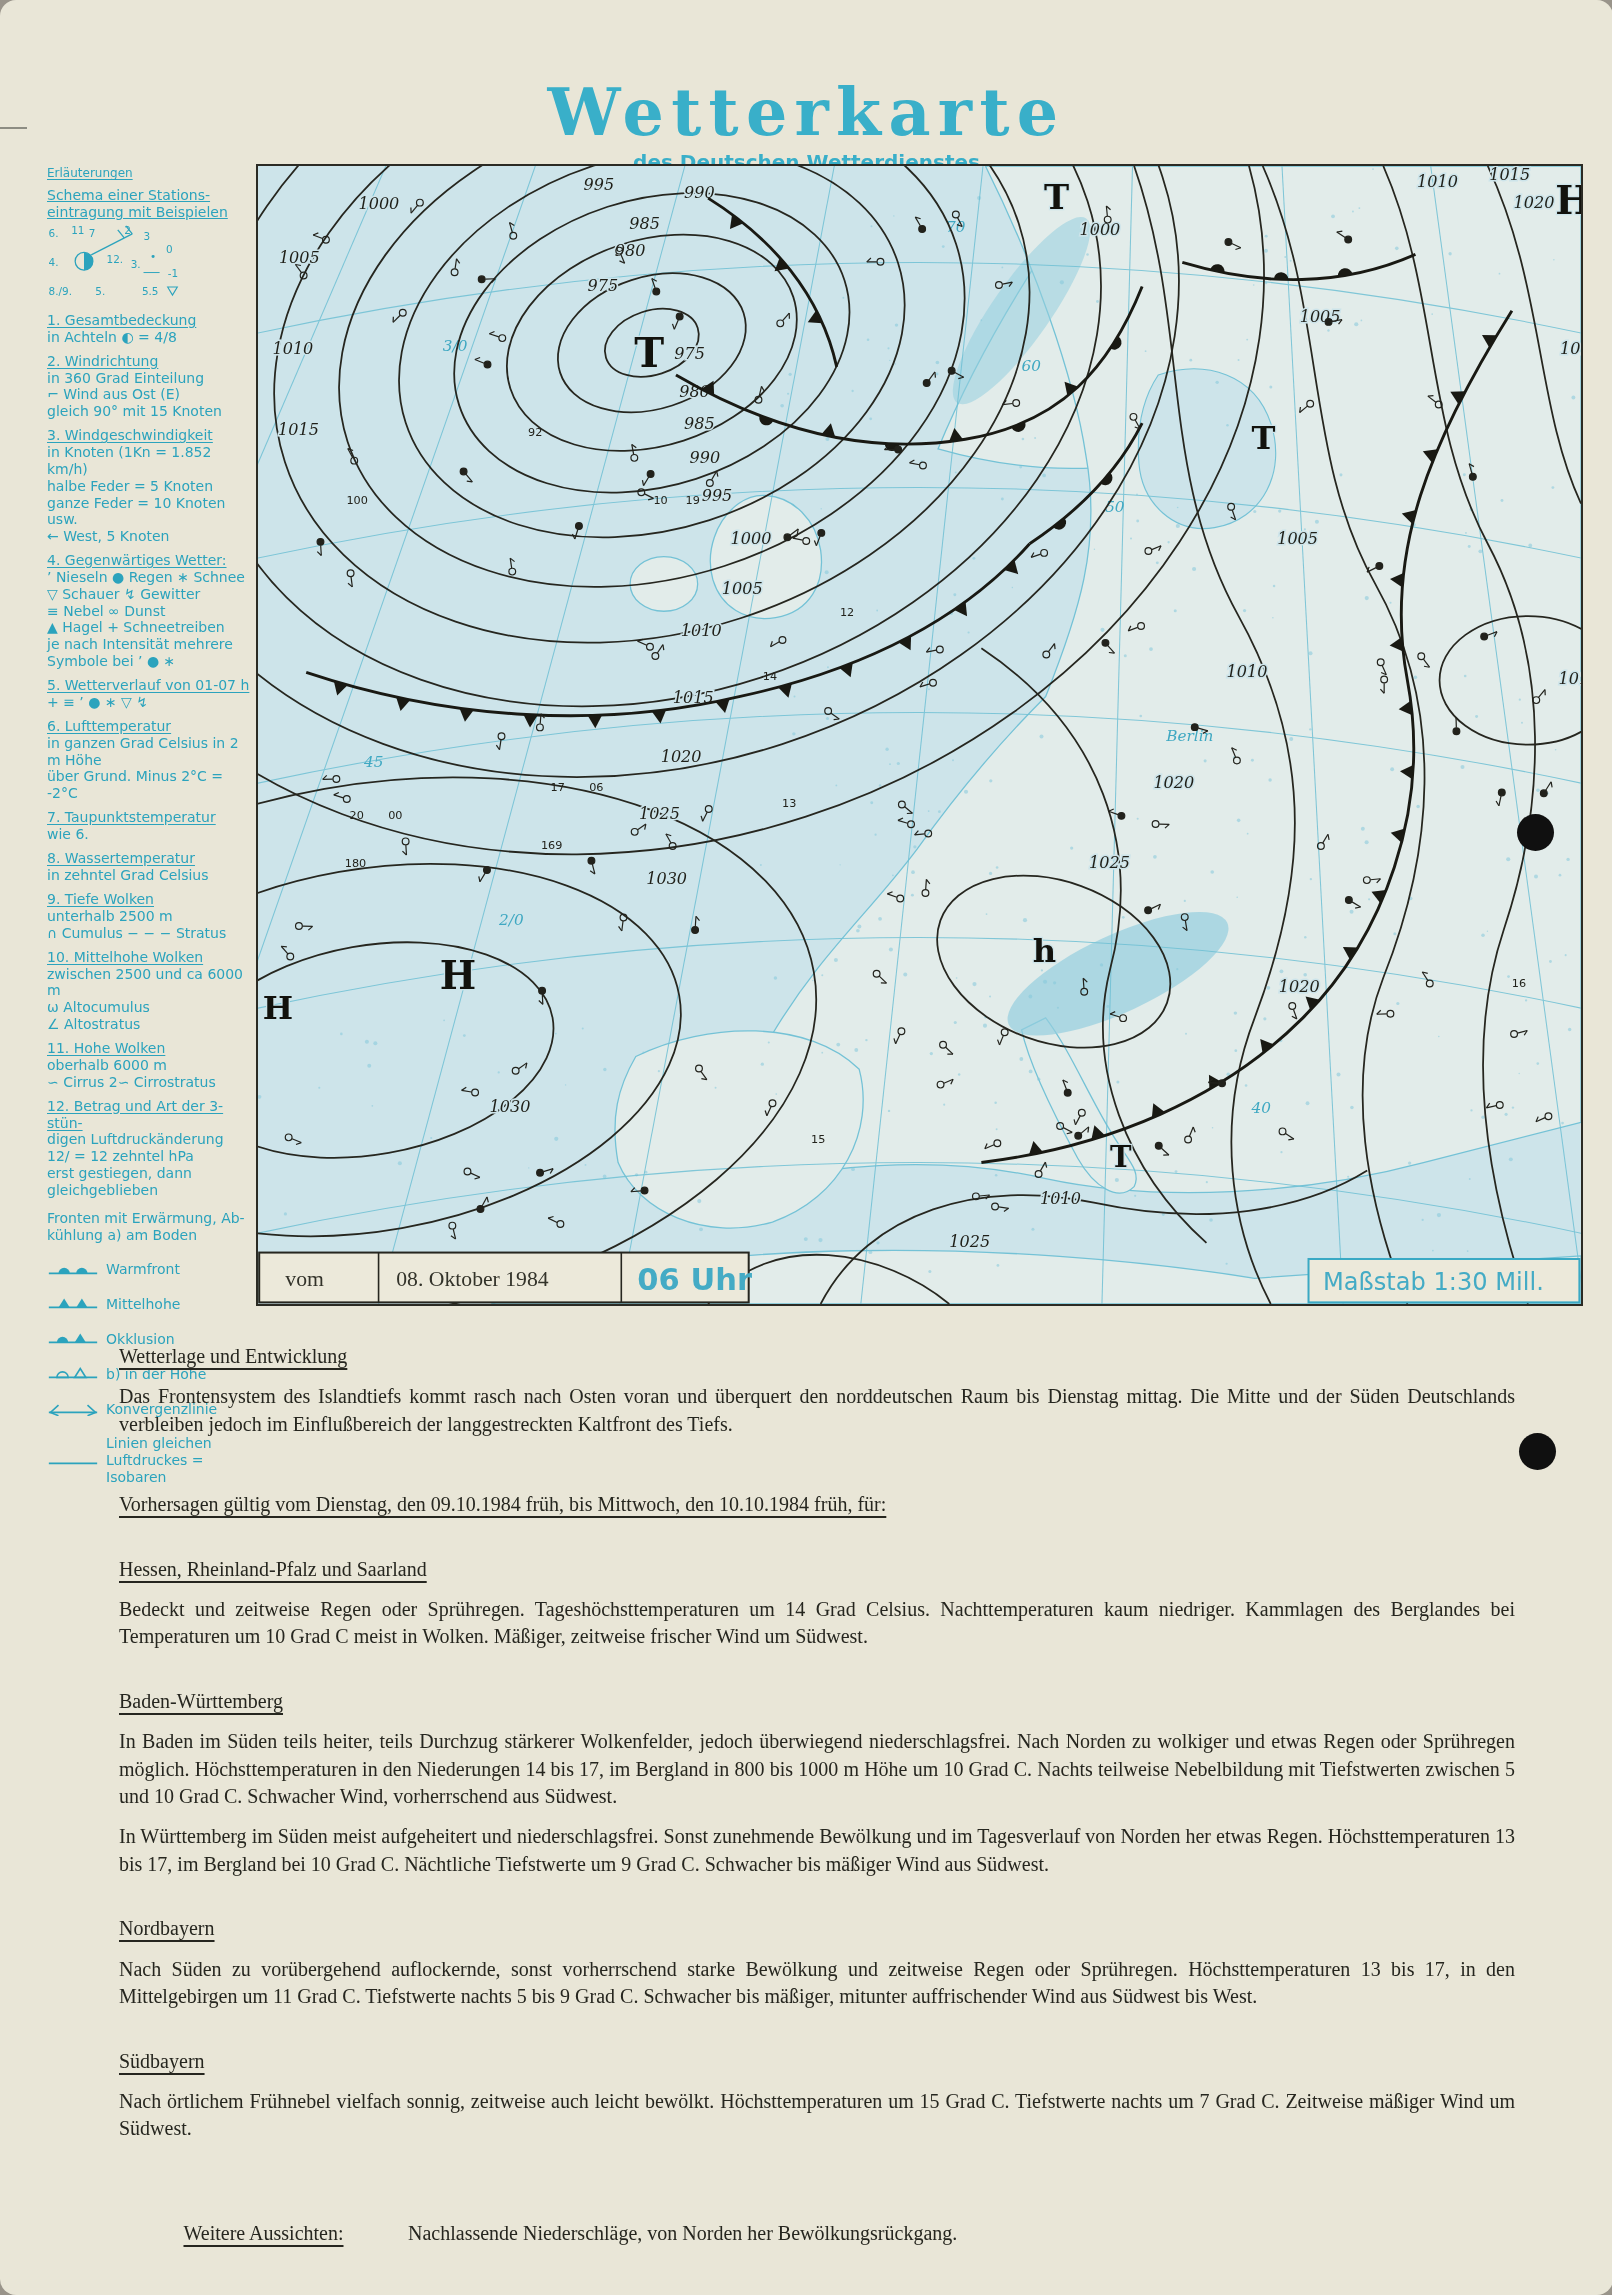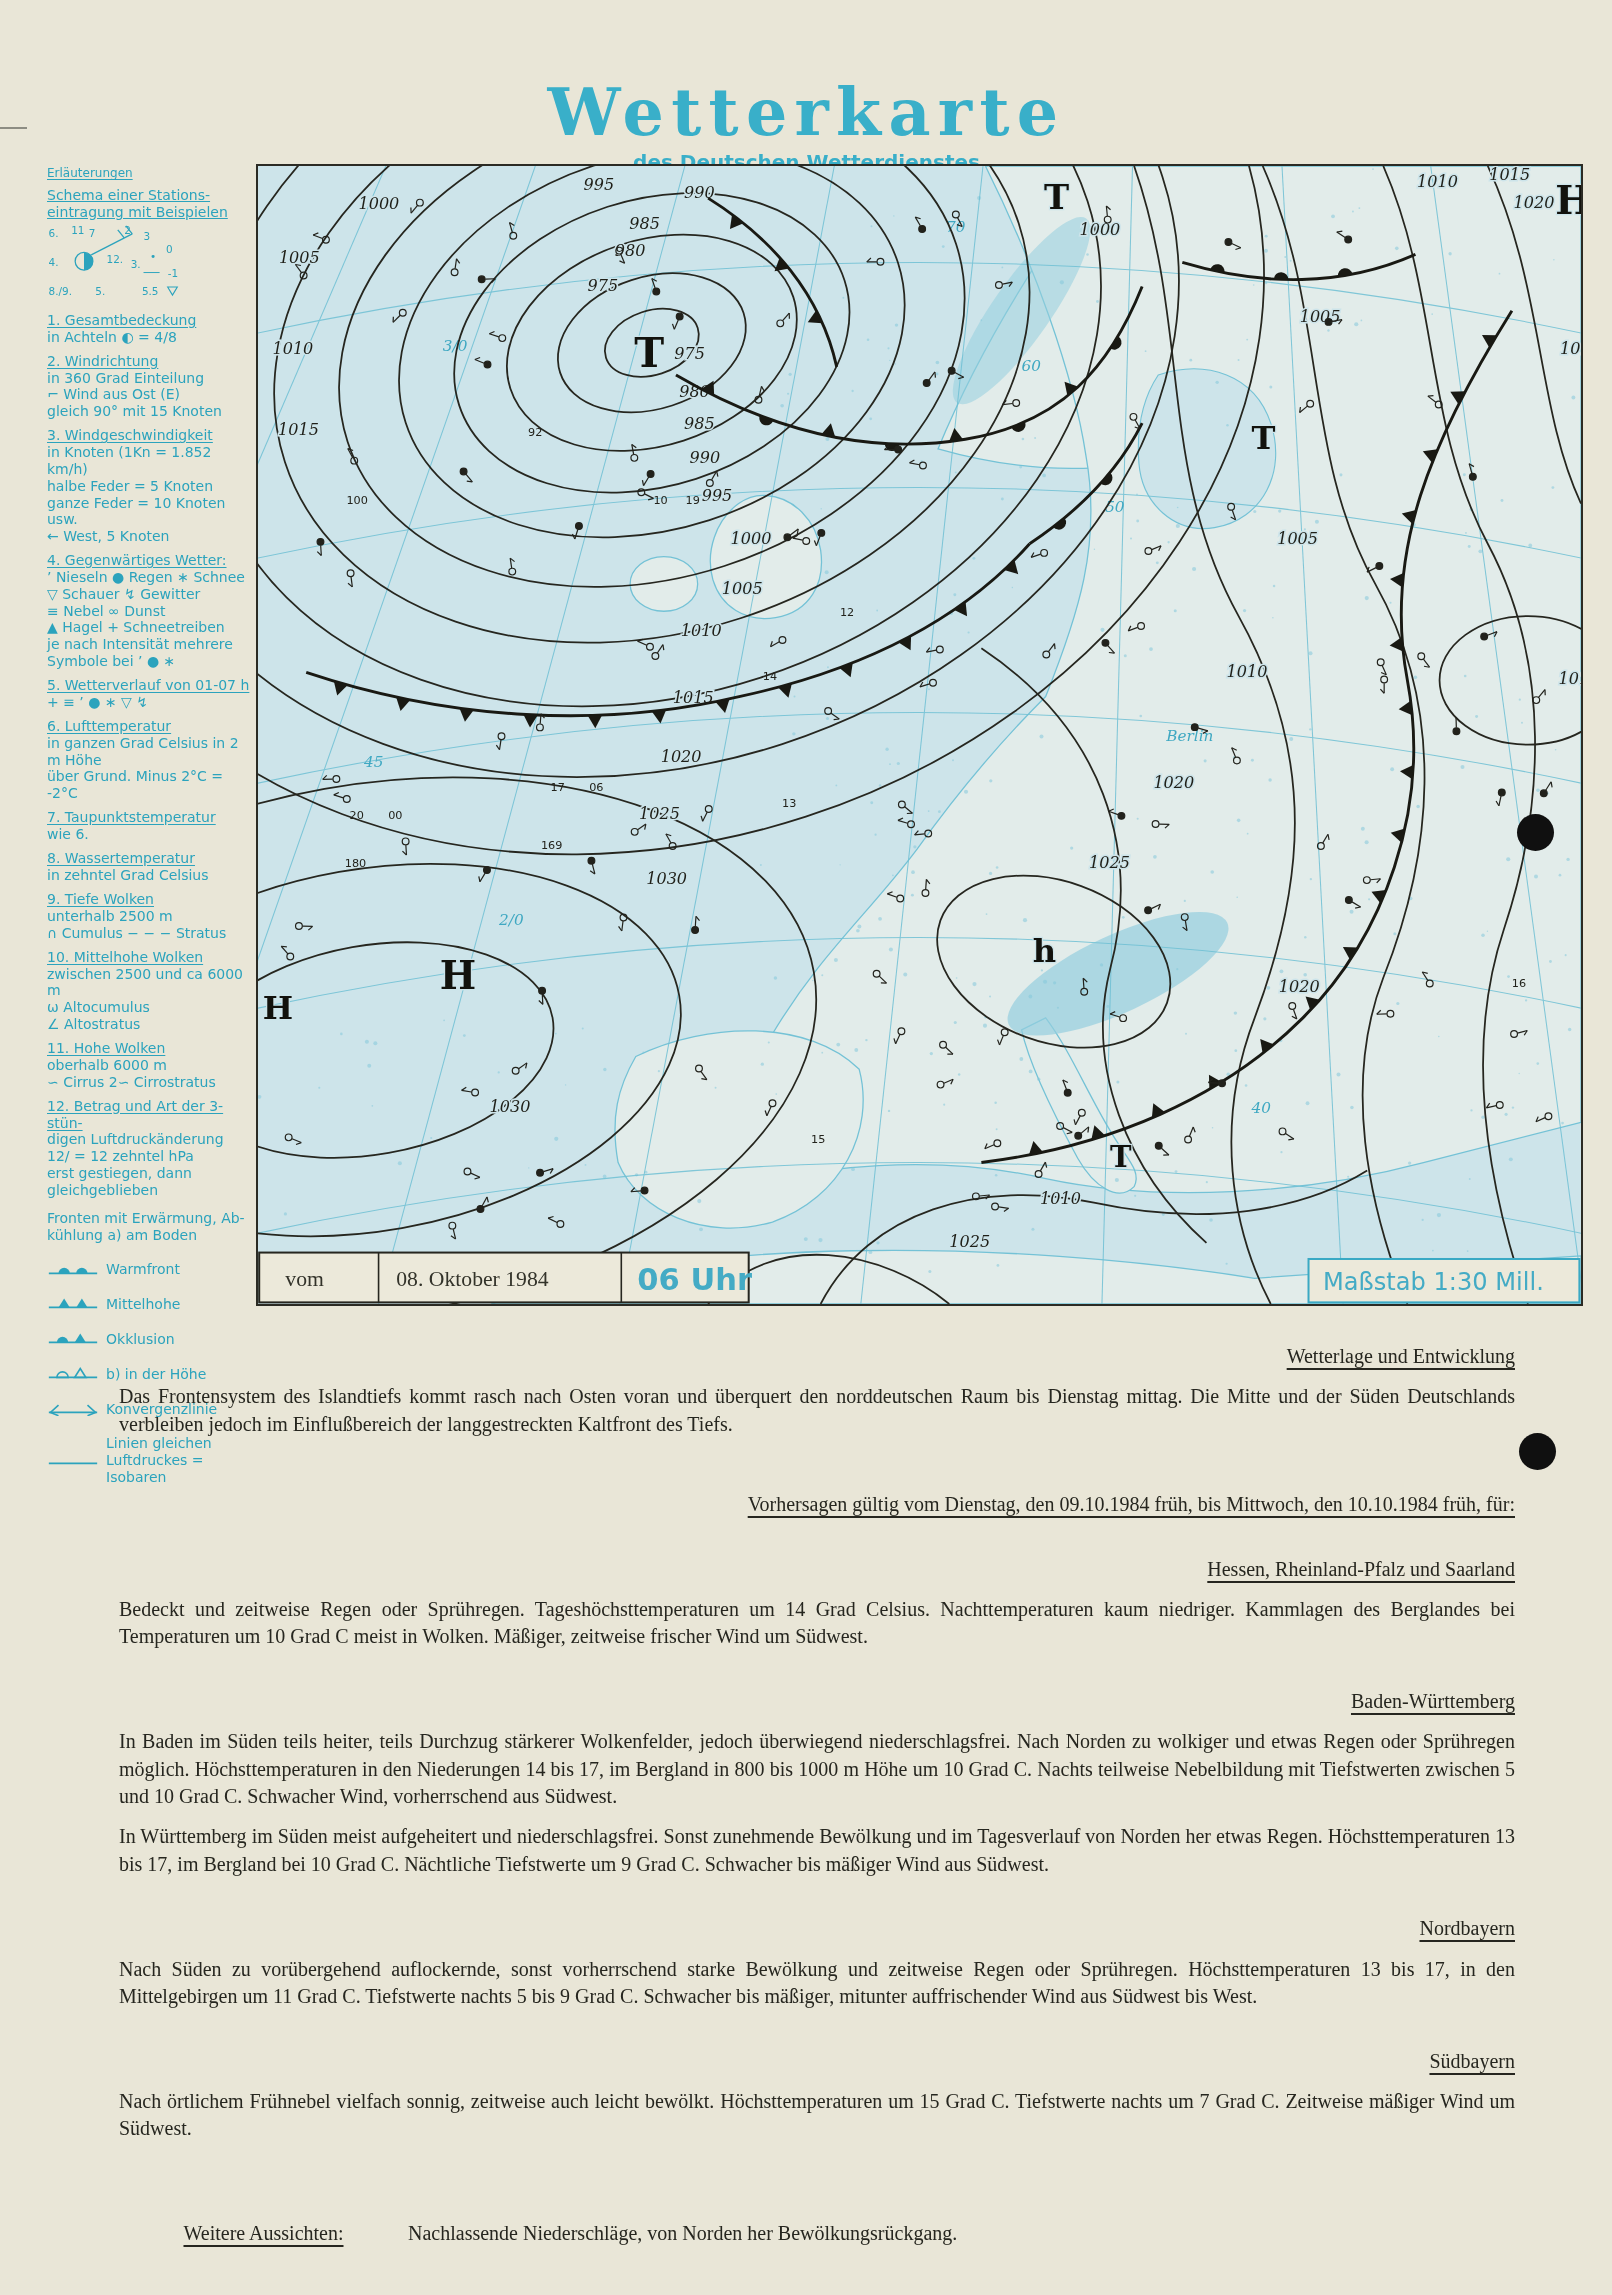--- a/index.html
+++ b/index.html
@@ -1,17 +1,17 @@
 <!DOCTYPE html>
 <html style="font-size:13px"><head>
 <meta charset="utf-8">
 <style>
   html,body{margin:0;padding:0;background:#99948a;}
   .page{position:relative;width:1613px;height:2295px;background:#e9e6d7;overflow:hidden;
-        font-family:"Liberation Serif",serif;}
+        font-family:"Liberation Serif",serif;border-radius:16px;}
   
   header{position:absolute;top:74px;left:0;width:100%;text-align:center;}
   h1{margin:0;font-family:"DejaVu Serif",serif;font-weight:bold;font-size:65px;
      color:#39afc9;letter-spacing:7.3px;}
   .subtitle{font-family:"DejaVu Sans",sans-serif;font-weight:bold;font-size:20px;color:#39afc9;margin-top:0px;text-align:center;}
   
   #legend{position:absolute;left:47px;top:166px;width:205px;
           font-family:"DejaVu Sans",sans-serif;font-size:14px;line-height:1.2;color:#2ba3bd;}
   .lg-head{font-size:12px;text-decoration:underline;text-underline-offset:2.4px;margin-bottom:6.5px;}
   .lg-sub{text-decoration:underline;white-space:pre-line;margin-bottom:1.6px;}
@@ -32,21 +32,21 @@
   .gl{font:italic 19px "DejaVu Serif",serif;fill:#3fa8c2;}
   .sl{font:14px "DejaVu Sans",sans-serif;fill:#23231c;}
   .sn{font:13px "DejaVu Sans",sans-serif;fill:#2ba3bd;}
   .frame-label{font:27px "Liberation Serif",serif;fill:#33332a;}
   .frame-time{font-family:"DejaVu Sans",sans-serif;font-weight:bold;font-size:38px;fill:#44abc5;}
   .frame-scale{font-family:"DejaVu Sans",sans-serif;font-size:30px;fill:#44abc5;}
   
   #report{position:absolute;left:119px;top:1343px;width:1396px;font-size:20px;line-height:27.4px;
           color:#26261f;text-align:justify;}
   #report h3{margin:37px 0 0;font-size:20px;font-weight:normal;
-             text-decoration:underline;text-underline-offset:4.8px;text-align:right;}
+             text-decoration:underline;text-underline-offset:4.8px;text-align:left;}
   #report section:first-child h3{margin-top:0;}
   #report section.gap-lg h3{margin-top:53px;}
   #report p{margin:13px 0 0;}
   .outlook{margin-top:77px;display:flex;text-align:center;}
   .outlook .ol-label{text-decoration:underline;text-underline-offset:4.8px;width:289px;flex:none;}
   
   .punch{position:absolute;width:37px;height:37px;border-radius:50%;background:#101010;z-index:50;}
   .punch-1{left:1517px;top:814px;}
   .punch-2{left:1519px;top:1433px;}
   .edge-mark{position:absolute;left:0;top:127px;width:27.4px;height:1.6px;background:#8d8d83;}

